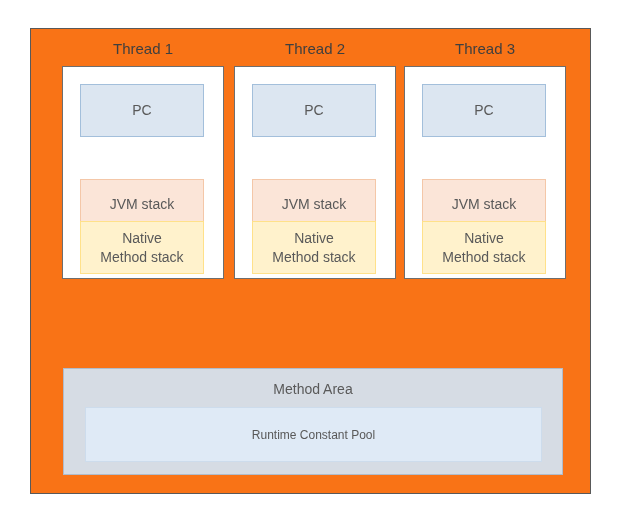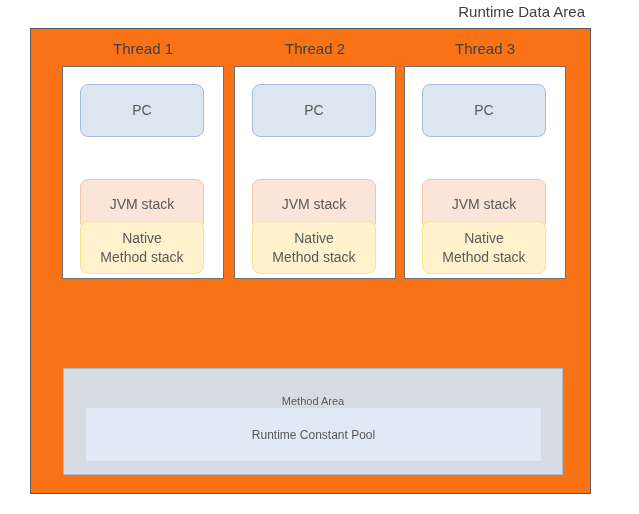--- a/index.html
+++ b/index.html
@@ -55,21 +55,20 @@
     width: 124px;
     box-sizing: border-box;
     display: flex;
     align-items: center;
     justify-content: center;
     text-align: center;
     font-size: 14px;
     line-height: 19px;
     color: var(--label-text, #595959);
     white-space: pre-line;
-    border-radius: 8px;
   }
   .cell.pc     { top: 17px;  height: 53px; background: var(--pc-fill, #dce6f1);     border: 1px solid var(--pc-border, #a3bfdb); }
   .cell.jvm    { top: 81px;  height: 51px; background: var(--jvm-fill, #fbe5d8);    border: 1px solid var(--jvm-border, #f4c7a8); margin-top: 31px; }
   .cell.native { top: 146px; height: 53px; background: var(--native-fill, #fff2cc); border: 1px solid var(--native-border, #ffe18a); margin-top: 8px; }
   .heap {
     position: absolute;
     left: 32px;
     top: 271px;
     width: 500px;
     height: 57px;
@@ -86,23 +85,23 @@
     position: absolute;
     left: 32px;
     top: 339px;
     width: 500px;
     height: 107px;
     box-sizing: border-box;
     background: var(--method-fill, #d6dce4);
     border: 1px solid var(--method-border, #b0bccb);
   }
   .method-area-label {
-    margin-top: 26px;
+    margin-top: 12px;
     text-align: center;
-    font-size: 11px;
+    font-size: 14px;
     color: var(--label-text, #595959);
   }
   .rcp {
     position: absolute;
     left: 21px;
     top: 38px;
     width: 457px;
     height: 55px;
     box-sizing: border-box;
     background: var(--rcp-fill, #dfeaf6);
@@ -112,21 +111,20 @@
     justify-content: center;
     font-size: 12px;
     color: var(--label-text, #595959);
   }
 </style>
 </head>
 <body>
 
 <div class="canvas">
 
-  <div class="title">Runtime Data Area</div>
 
   <div class="outer">
 
     <div class="thread" style="left:31px">
       <div class="thread-label">Thread 1</div>
       <div class="thread-box">
         <div class="cell pc">PC</div>
         <div class="cell jvm">JVM stack</div>
         <div class="cell native">Native
 Method stack</div>

